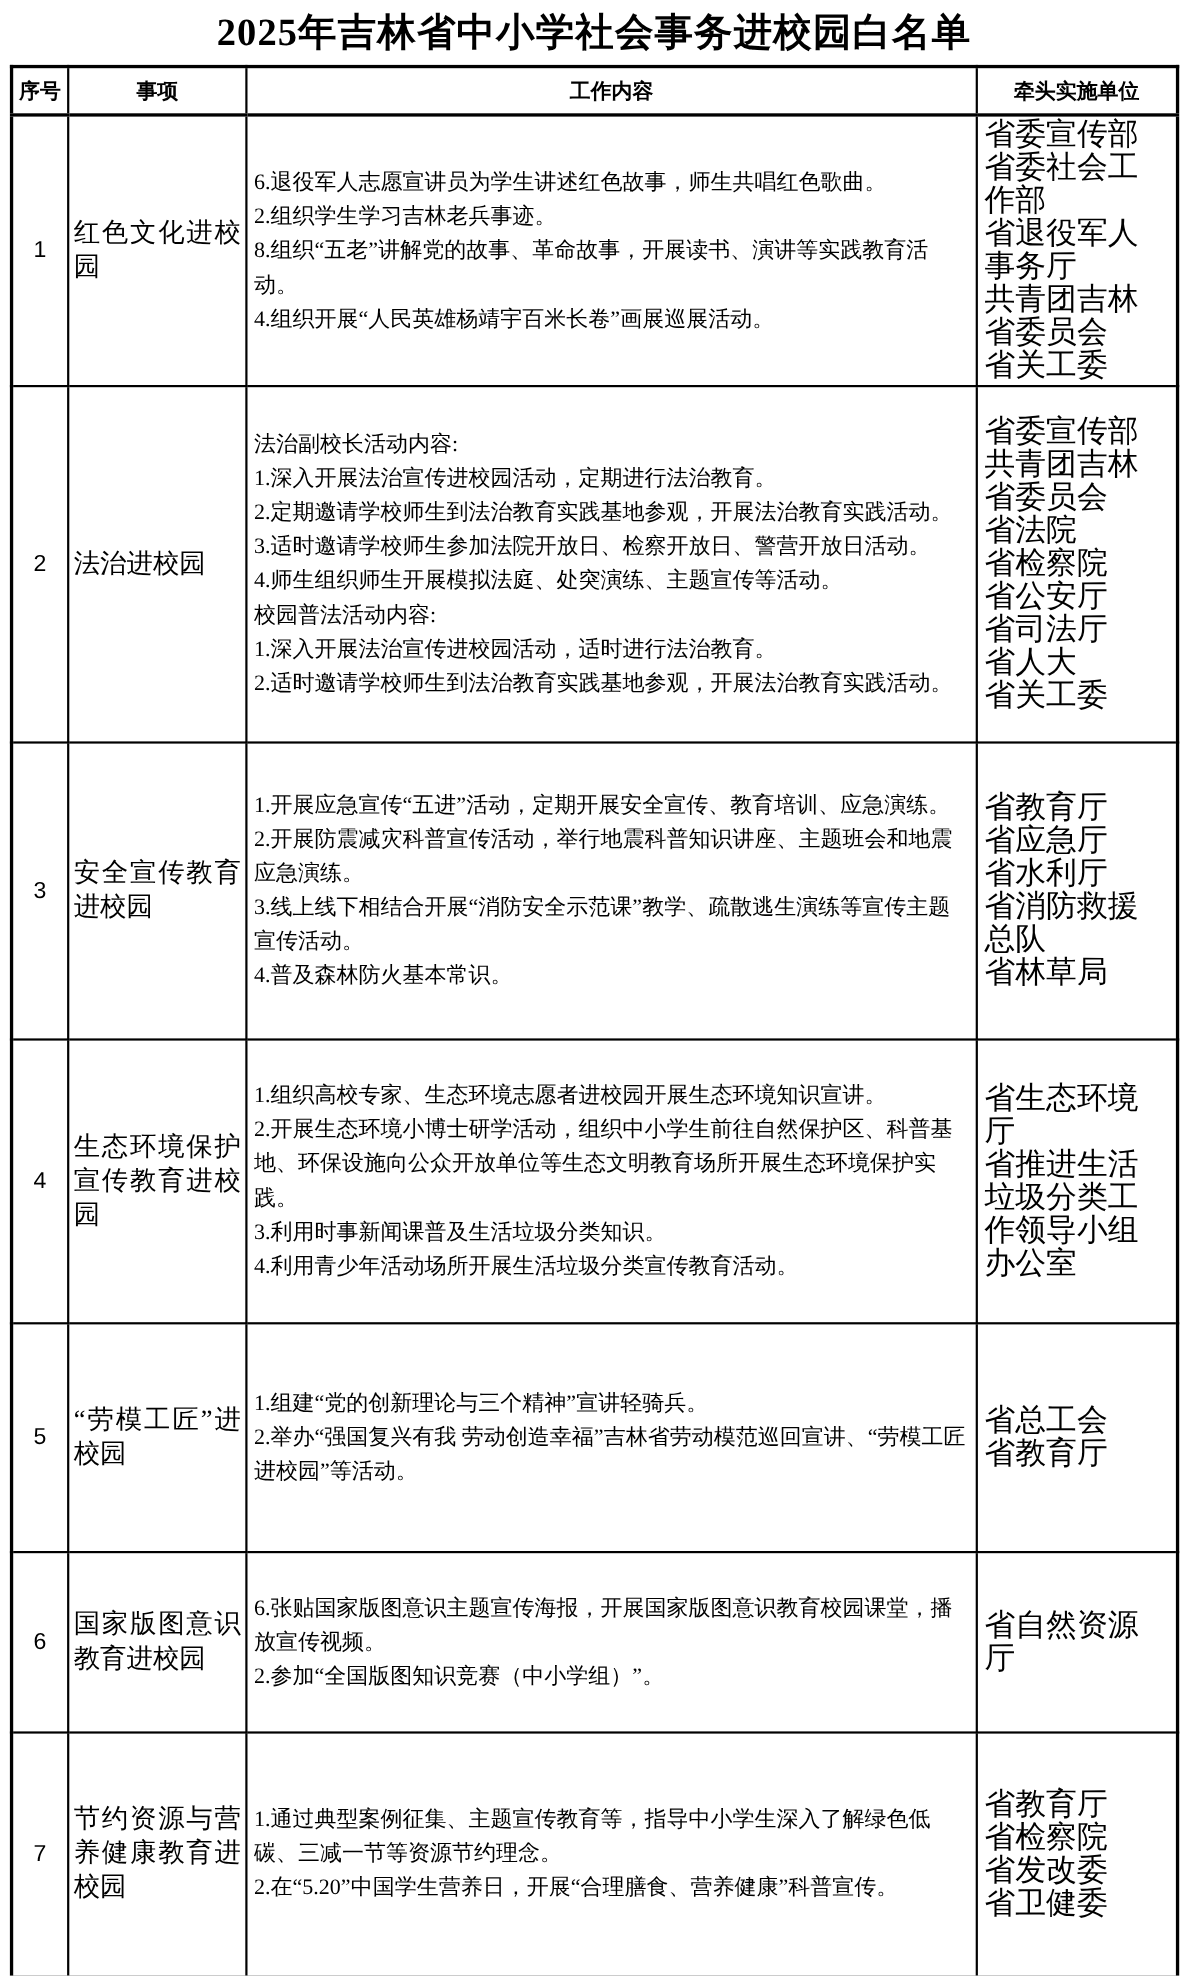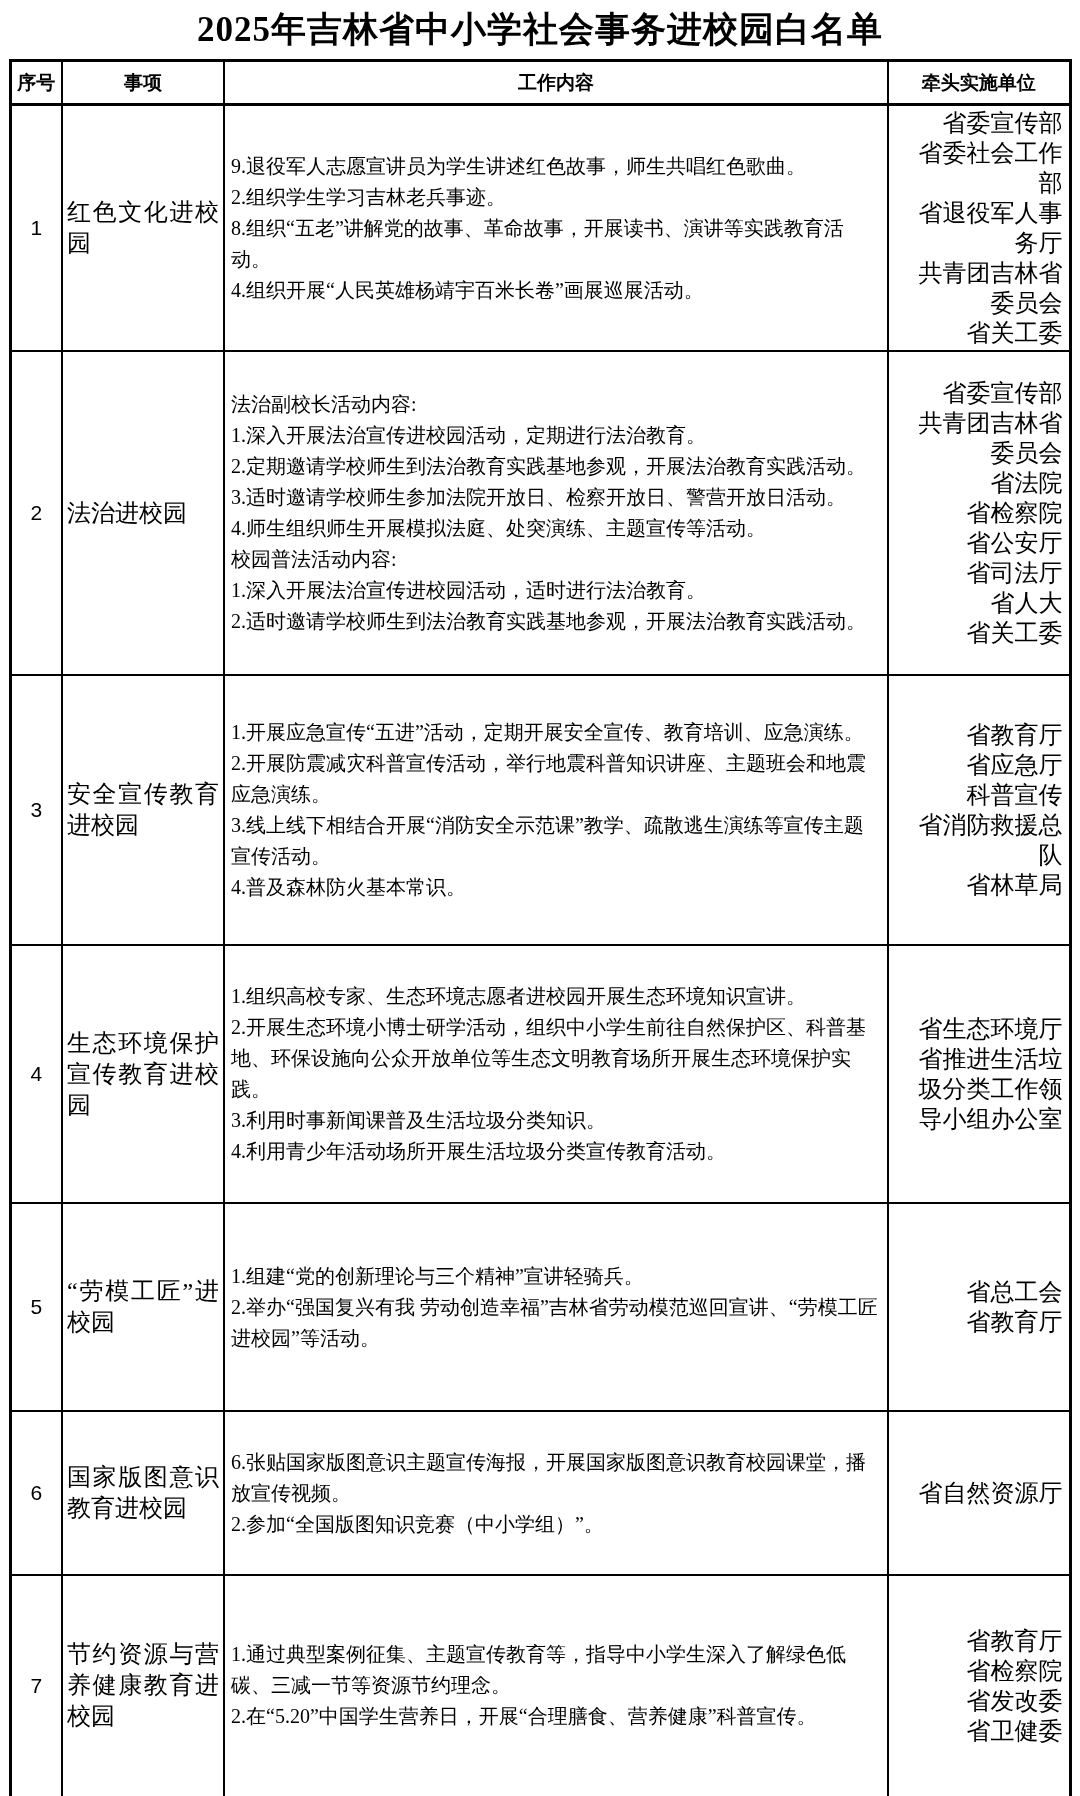--- a/index.html
+++ b/index.html
@@ -63,22 +63,22 @@
   td.col-content {
     font-size: 20px;
     padding: 2px 6px;
   }
   .content-line {
     line-height: 31px;
     text-align: left;
     word-break: break-all;
   }
   td.col-units {
-    font-size: 24px;
-    text-align: right;
+    font-size: 28px;
+    text-align: left;
     padding: 2px 6px;
   }
   .unit-line {
     line-height: 30px;
     word-break: break-all;
   }
   
   tbody tr.row-1 { height: 220px; }
   tbody tr.row-2 { height: 324px; }
   tbody tr.row-3 { height: 270px; }
@@ -106,21 +106,21 @@
           <th>事项</th>
           <th>工作内容</th>
           <th>牵头实施单位</th>
         </tr>
     </thead>
     <tbody>
         <tr class="row-1">
           <td class="col-no">1</td>
           <td class="col-item">红色文化进校园</td>
           <td class="col-content">
-            <div class="content-line">9.退役军人志愿宣讲员为学生讲述红色故事，师生共唱红色歌曲。</div>
+            <div class="content-line">6.退役军人志愿宣讲员为学生讲述红色故事，师生共唱红色歌曲。</div>
             <div class="content-line">2.组织学生学习吉林老兵事迹。</div>
             <div class="content-line">8.组织“五老”讲解党的故事、革命故事，开展读书、演讲等实践教育活动。</div>
             <div class="content-line">4.组织开展“人民英雄杨靖宇百米长卷”画展巡展活动。</div>
           </td>
           <td class="col-units">
             <div class="unit-line">省委宣传部</div>
             <div class="unit-line">省委社会工作部</div>
             <div class="unit-line">省退役军人事务厅</div>
             <div class="unit-line">共青团吉林省委员会</div>
             <div class="unit-line">省关工委</div>
@@ -155,21 +155,21 @@
           <td class="col-item">安全宣传教育进校园</td>
           <td class="col-content">
             <div class="content-line">1.开展应急宣传“五进”活动，定期开展安全宣传、教育培训、应急演练。</div>
             <div class="content-line">2.开展防震减灾科普宣传活动，举行地震科普知识讲座、主题班会和地震应急演练。</div>
             <div class="content-line">3.线上线下相结合开展“消防安全示范课”教学、疏散逃生演练等宣传主题宣传活动。</div>
             <div class="content-line">4.普及森林防火基本常识。</div>
           </td>
           <td class="col-units">
             <div class="unit-line">省教育厅</div>
             <div class="unit-line">省应急厅</div>
-            <div class="unit-line">科普宣传</div>
+            <div class="unit-line">省水利厅</div>
             <div class="unit-line">省消防救援总队</div>
             <div class="unit-line">省林草局</div>
           </td>
         </tr>
         <tr class="row-4">
           <td class="col-no">4</td>
           <td class="col-item">生态环境保护宣传教育进校园</td>
           <td class="col-content">
             <div class="content-line">1.组织高校专家、生态环境志愿者进校园开展生态环境知识宣讲。</div>
             <div class="content-line">2.开展生态环境小博士研学活动，组织中小学生前往自然保护区、科普基地、环保设施向公众开放单位等生态文明教育场所开展生态环境保护实践。</div>

